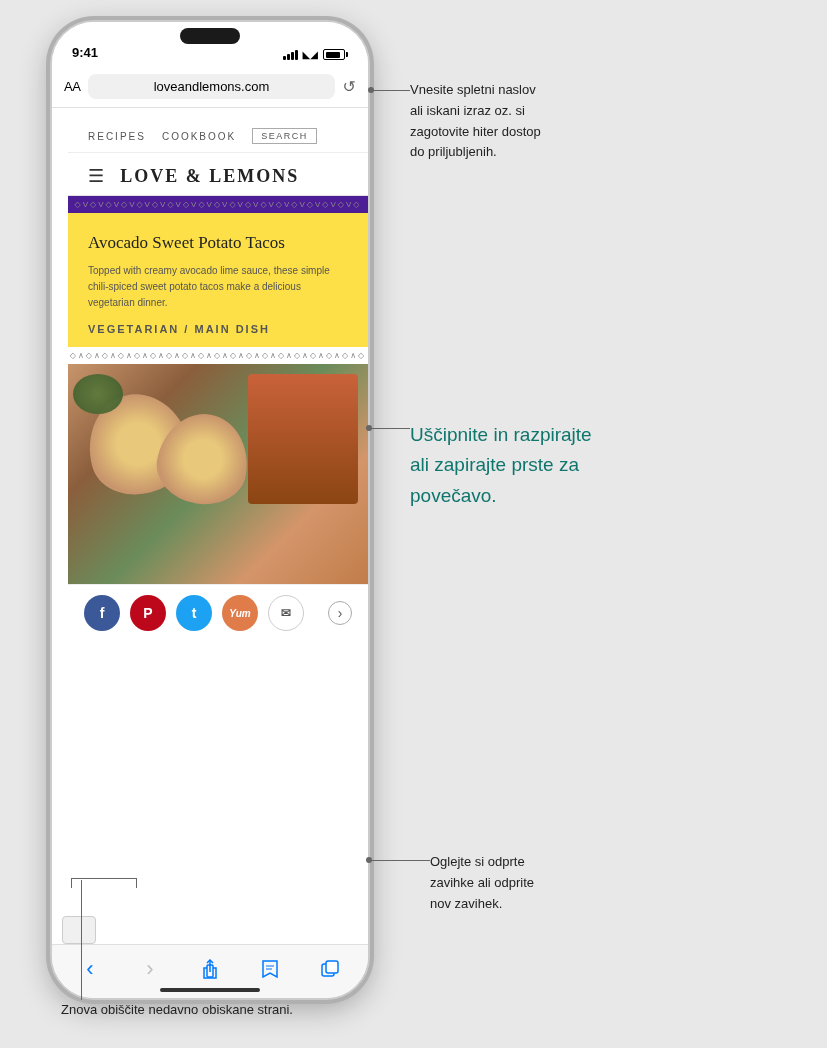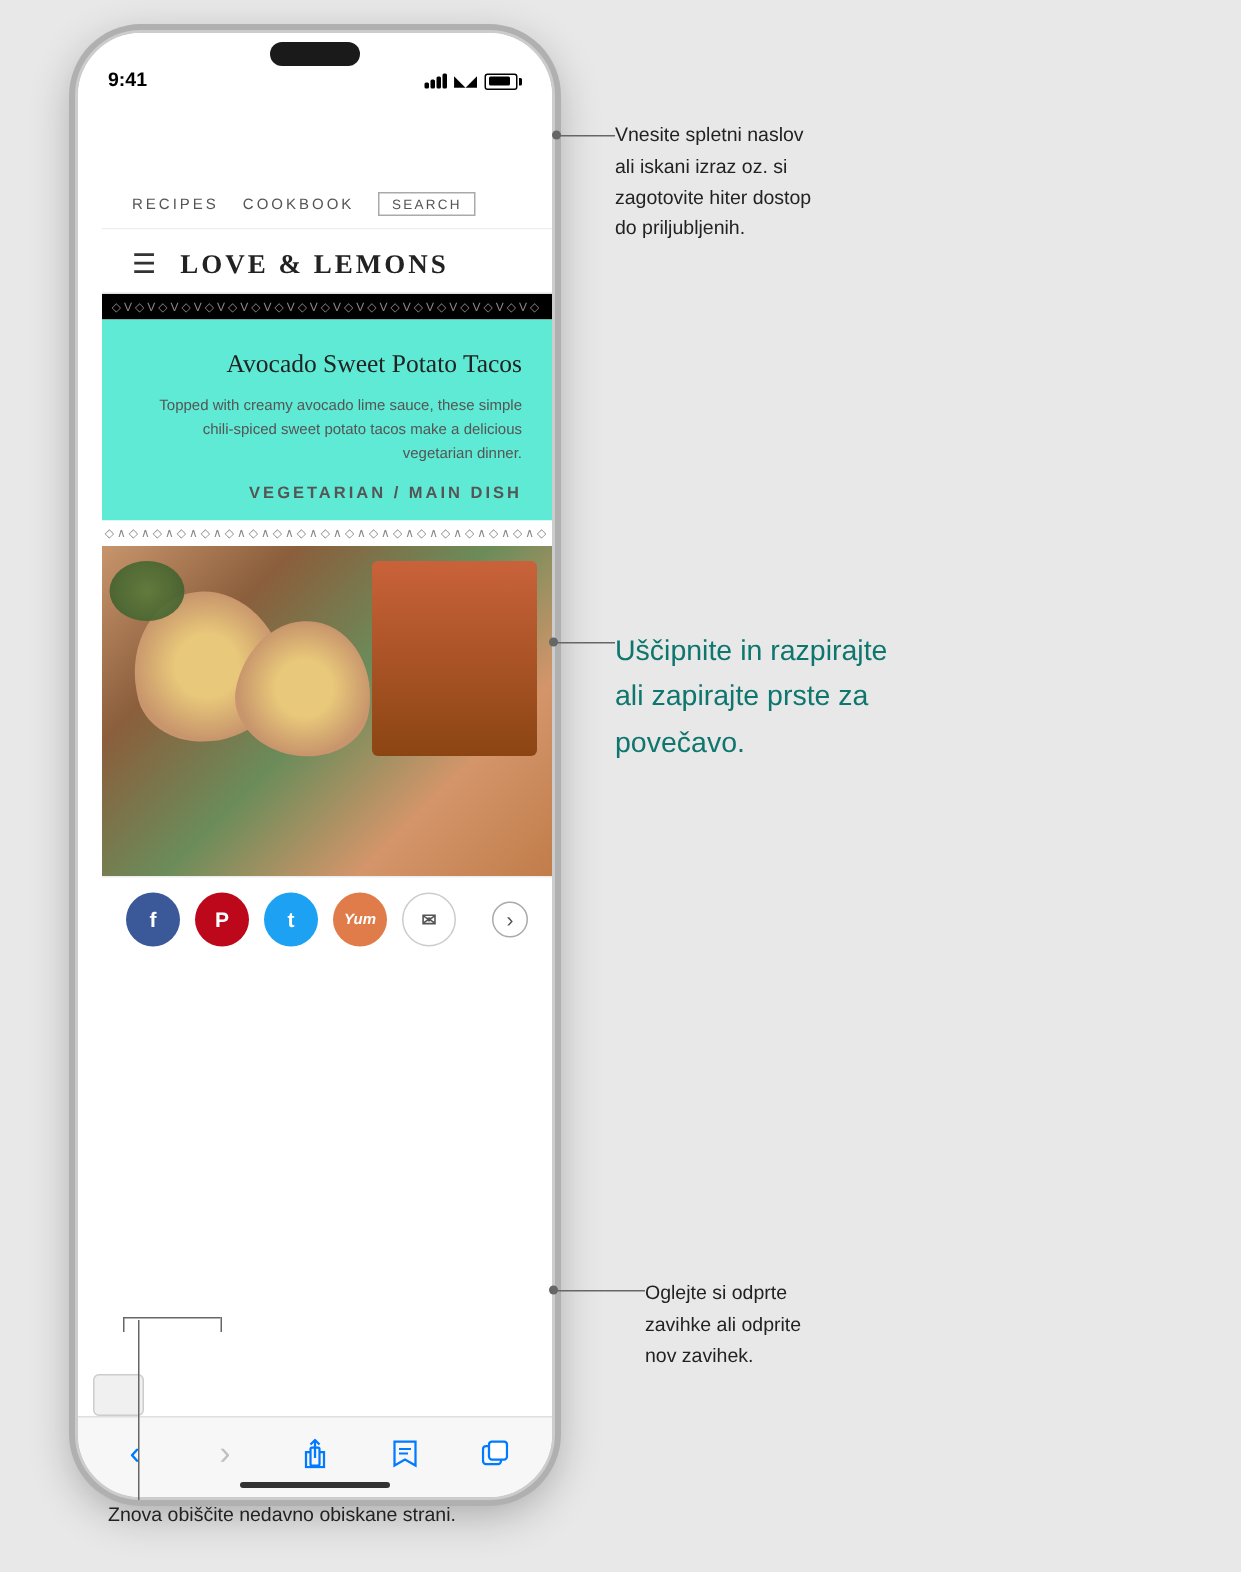--- a/index.html
+++ b/index.html
@@ -222,26 +222,26 @@
       letter-spacing: 2px;
       text-transform: uppercase;
     }
 
     .decorative-border {
       text-align: center;
       font-size: 8px;
       color: #888;
       padding: 4px 0;
       letter-spacing: 2px;
-      background: #000000;
+      background: #4c1d95;
     }
 
     .recipe-hero {
-      background: #5eead4;
-      text-align: right;
+      background: #fde047;
+      text-align: left;
       padding: 20px 20px 12px;
     }
 
     .recipe-title {
       font-size: 17px;
       color: #222;
       font-family: Georgia, serif;
       font-weight: normal;
       margin-bottom: 10px;
     }
@@ -425,20 +425,27 @@
       <span class="wifi-icon">◣◢</span>
       <div class="battery-icon">
         <div class="battery-body">
           <div class="battery-fill"></div>
         </div>
         <div class="battery-tip"></div>
       </div>
     </div>
   </div>
 
+  <div class="browser-ui">
+    <div class="address-bar">
+      <span class="aa-text">AA</span>
+      <div class="url-box">loveandlemons.com</div>
+      <span class="reload-icon">↺</span>
+    </div>
+  </div>
 
   <div class="website-content">
 
     <div class="site-nav">
       <span class="nav-link">RECIPES</span>
       <span class="nav-link">COOKBOOK</span>
       <span class="nav-search">SEARCH</span>
     </div>
 
     <div class="site-header">
@@ -536,21 +543,21 @@
 <div style="position:absolute; top:852px; left:430px;">
   <div style="position:absolute;top:8px;left:-62px;width:62px;height:1px;background:#666;"></div>
   <div style="position:absolute;top:5px;left:-64px;width:6px;height:6px;background:#666;border-radius:50%;"></div>
   <div style="font-size:13px;color:#222;line-height:1.6;max-width:200px;">
     <span>Oglejte si odprte</span><br>
     <span>zavihke ali odprite</span><br>
     <span>nov zavihek.</span>
   </div>
 </div>
 
-<div style="position:absolute; top:1000px; left:72px;">
+<div style="position:absolute; top:1000px; left:61px;">
 
   <div style="position:absolute;top:-120px;left:20px;width:1px;height:120px;background:#666;"></div>
 
   <div style="position:absolute;top:-122px;left:10px;width:65px;height:1px;background:#666;"></div>
   <div style="position:absolute;top:-122px;left:10px;width:1px;height:10px;background:#666;"></div>
   <div style="position:absolute;top:-122px;left:75px;width:1px;height:10px;background:#666;"></div>
   <div style="font-size:13px;color:#222;line-height:1.6;max-width:280px;white-space:nowrap;">
     <span>Znova obiščite nedavno obiskane strani.</span>
   </div>
 </div>

